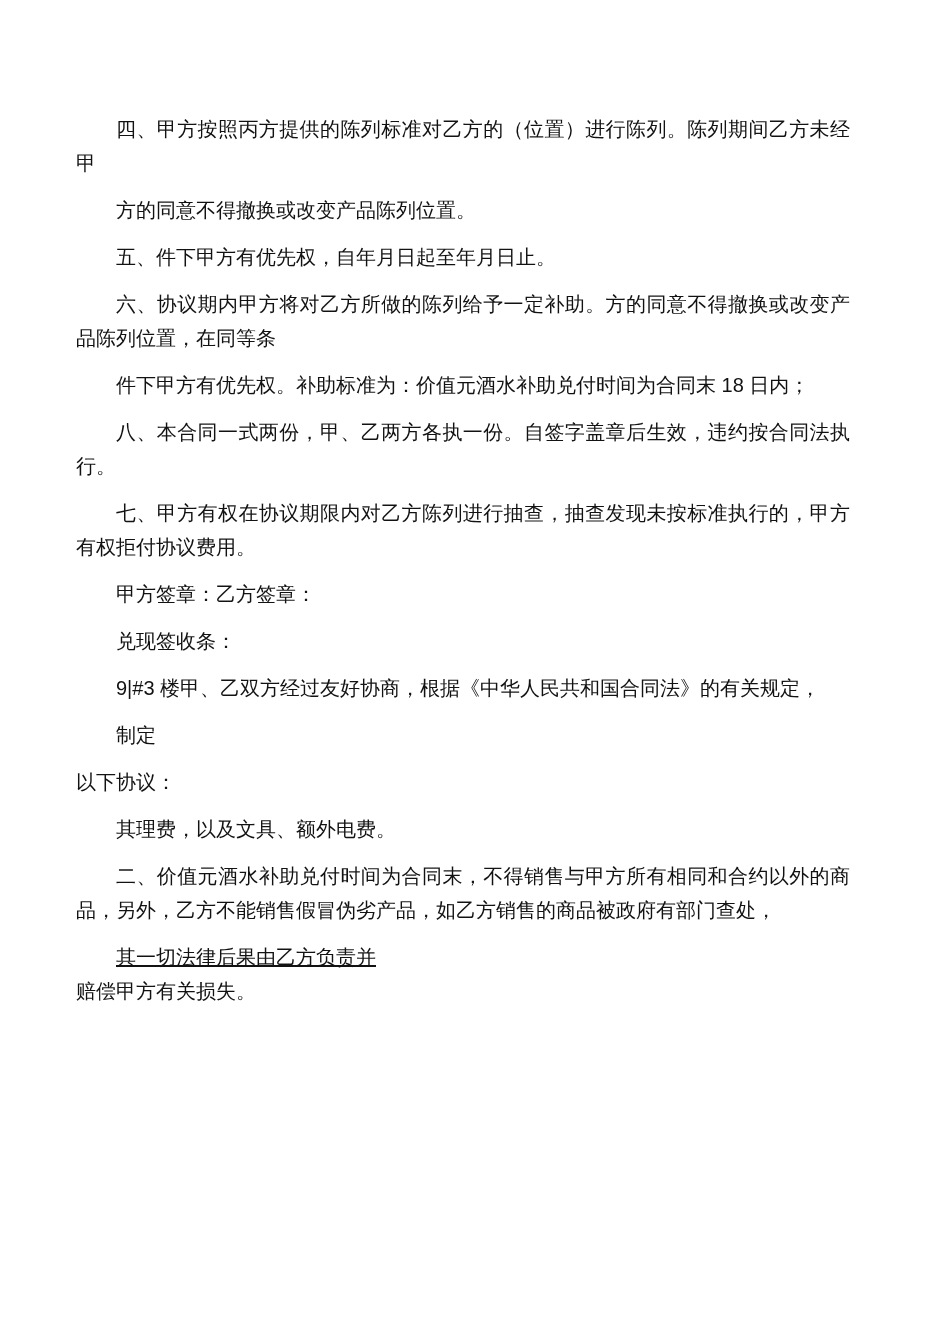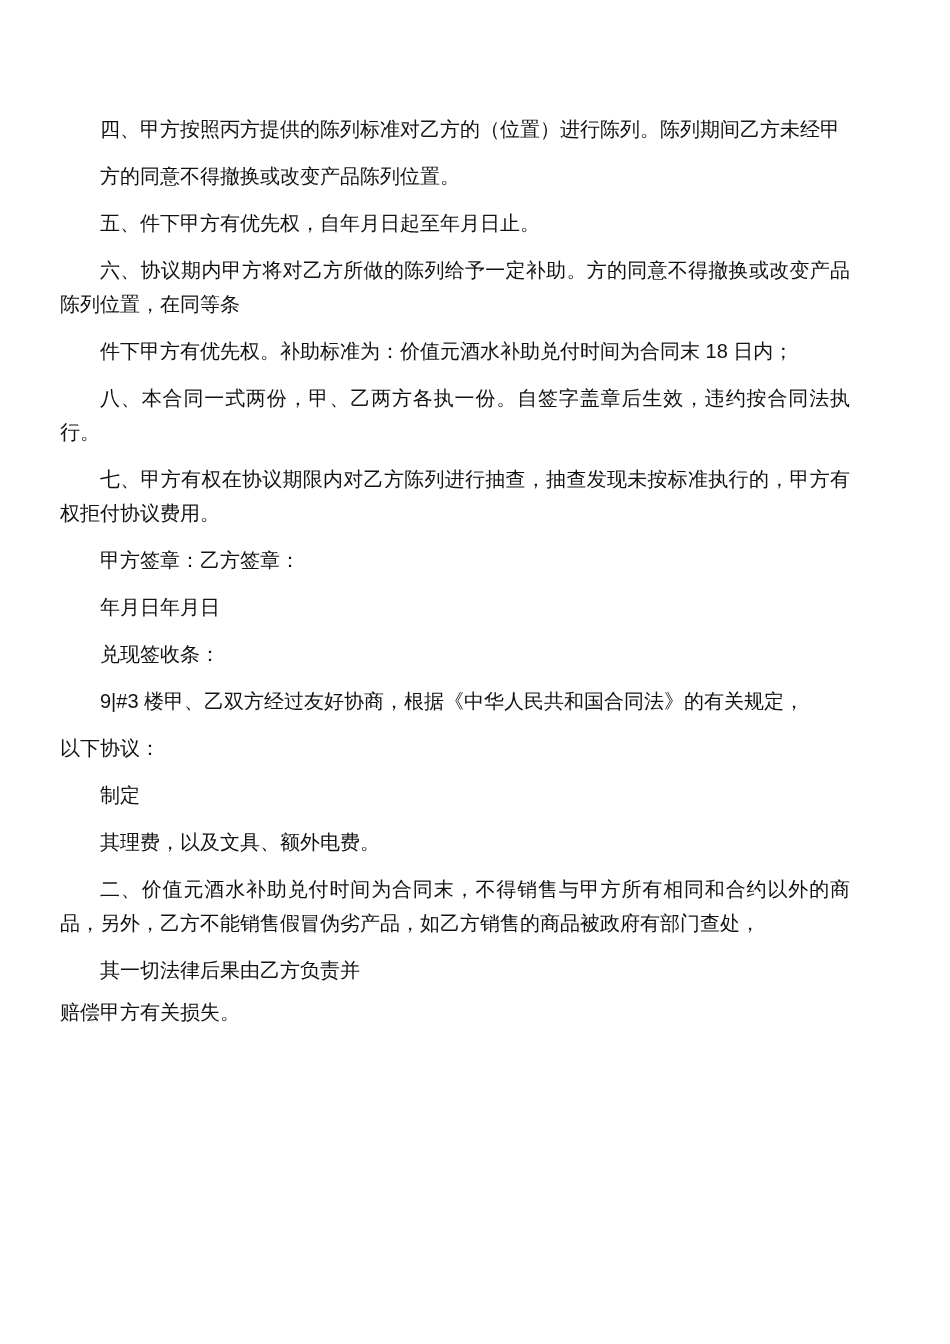--- a/index.html
+++ b/index.html
@@ -10,54 +10,54 @@
     body {
       width: 950px;
       height: 1344px;
       font-family: "Liberation Sans", sans-serif;
       overflow: hidden;
     }
     .page {
       box-sizing: border-box;
       width: 950px;
       height: 1344px;
-      padding: 112px 100px 40px 60px;
+      padding: 112px 100px 40px 76px;
       background: #ffffff;
       color: #121212;
     }
     .para {
       margin: 0 0 13px 0;
       font-size: 20px;
       line-height: 34px;
       letter-spacing: 0;
       text-align: justify;
       color: #121212;
       word-break: normal;
     }
     .para.indent {
       text-indent: 2em;
     }
     .para.tight {
-      margin-bottom: 8px;
+      margin-bottom: 0;
+      text-decoration: underline;
     }
   </style>
 </head>
 <body>
 
 <div class="page">
   <p class="para indent">四、甲方按照丙方提供的陈列标准对乙方的（位置）进行陈列。陈列期间乙方未经甲</p>
   <p class="para indent">方的同意不得撤换或改变产品陈列位置。</p>
   <p class="para indent">五、件下甲方有优先权，自年月日起至年月日止。</p>
   <p class="para indent">六、协议期内甲方将对乙方所做的陈列给予一定补助。方的同意不得撤换或改变产品陈列位置，在同等条</p>
   <p class="para indent">件下甲方有优先权。补助标准为：价值元酒水补助兑付时间为合同末 18 日内；</p>
   <p class="para indent">八、本合同一式两份，甲、乙两方各执一份。自签字盖章后生效，违约按合同法执行。</p>
   <p class="para indent">七、甲方有权在协议期限内对乙方陈列进行抽查，抽查发现未按标准执行的，甲方有权拒付协议费用。</p>
   <p class="para indent">甲方签章：乙方签章：</p>
-  <p class="para indent">年月日年月日</p>
   <p class="para indent">兑现签收条：</p>
   <p class="para indent">9|#3 楼甲、乙双方经过友好协商，根据《中华人民共和国合同法》的有关规定，</p>
+  <p class="para indent">制定</p>
   <p class="para">以下协议：</p>
-  <p class="para indent">制定</p>
   <p class="para indent">其理费，以及文具、额外电费。</p>
   <p class="para indent">二、价值元酒水补助兑付时间为合同末，不得销售与甲方所有相同和合约以外的商品，另外，乙方不能销售假冒伪劣产品，如乙方销售的商品被政府有部门查处，</p>
   <p class="para indent tight">其一切法律后果由乙方负责并</p>
   <p class="para">赔偿甲方有关损失。</p>
 </div>
 
 </body></html>

